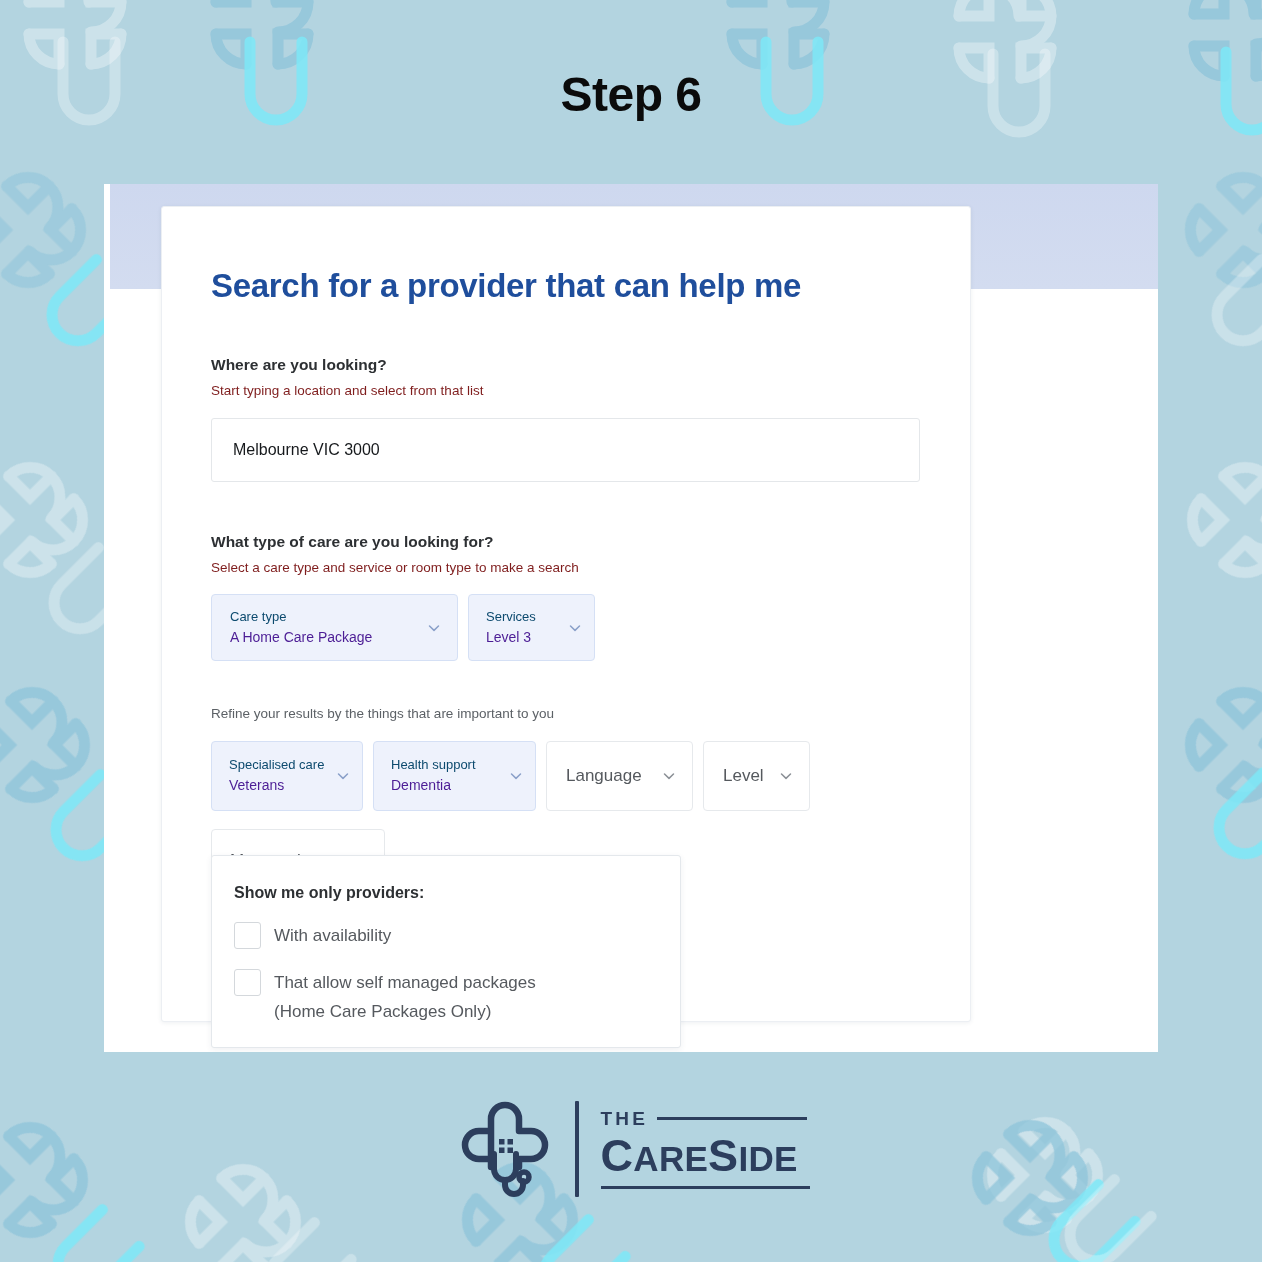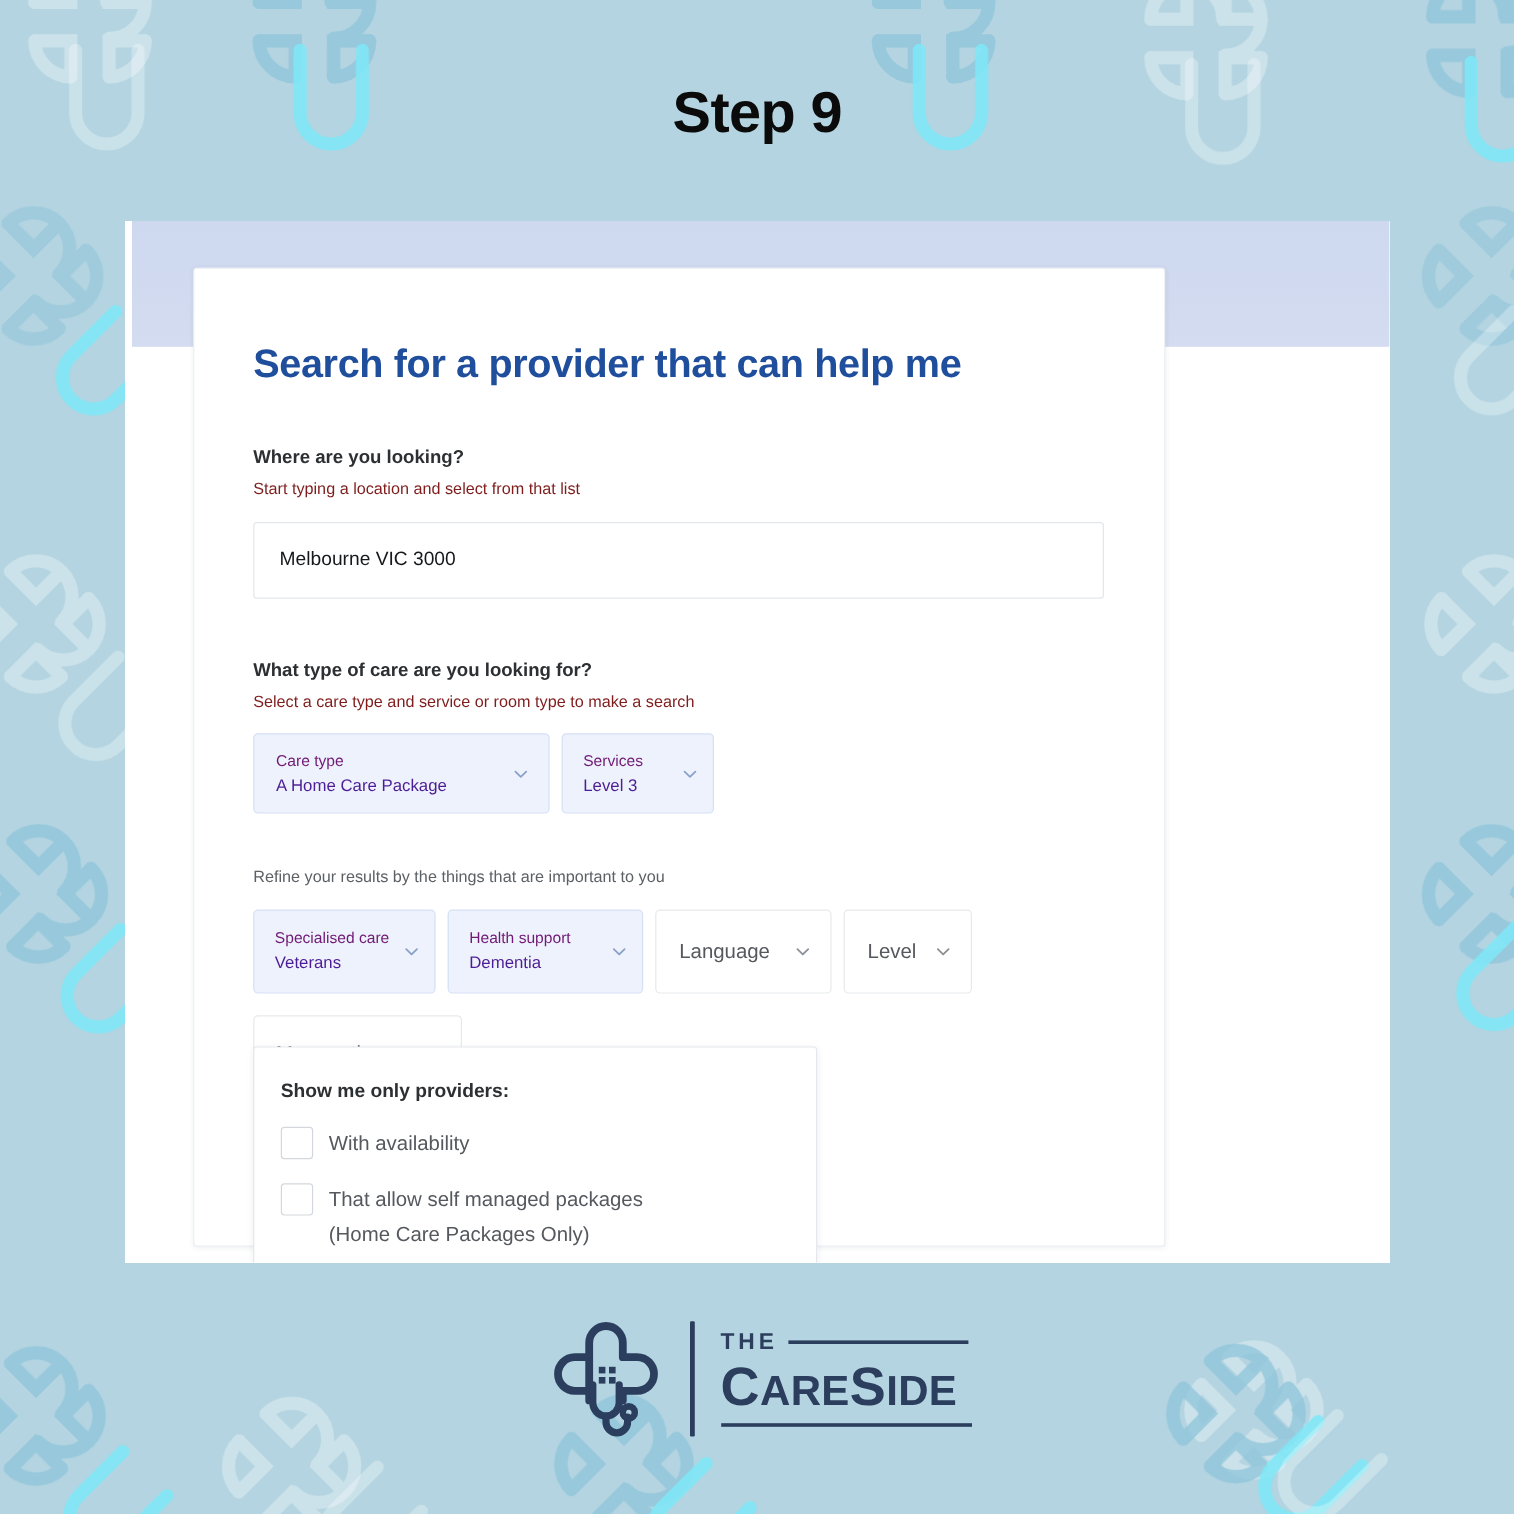--- a/index.html
+++ b/index.html
@@ -47,21 +47,20 @@
   
   .search-card {
     position: absolute;
     left: 57px; top: 22px;
     width: 810px; height: 816px;
     background: #ffffff;
     border: 1px solid #eceff3;
     border-radius: 3px;
     box-shadow: 0 1px 4px rgba(40,60,90,0.08);
     overflow: visible;
-    margin-top: 17px;
   }
 
   .card-inner { padding: 60px 49px 0 49px; position: relative; }
 
   h1.card-title {
     color: #1f4e9c;
     font-size: 33px;
     font-weight: 700;
     letter-spacing: -0.3px;
     line-height: 1.15;
@@ -106,21 +105,21 @@
     border: 1px solid #e6e9ec;
     position: relative;
   }
   .chip.filled {
     background: #eef2fc;
     border: 1px solid #d5e0f5;
   }
   .chip-texts { display: flex; flex-direction: column; }
   .chip-sub {
     font-size: 13px;
-    color: #701a75;
+    color: #0c4a6e;
     line-height: 1.25;
   }
   .chip-val {
     font-size: 14px;
     color: #4c1d95;
     line-height: 1.3;
     margin-top: 3px;
     white-space: nowrap;
   }
   .chip-plain-label {
@@ -284,21 +283,21 @@
   <g stroke="#ffffff" opacity="0.30">
     <use href="#hook" transform="translate(75,80)"></use>
     <use href="#hook" transform="translate(1005,92)"></use>
     <use href="#hook" transform="translate(80,583) rotate(45)"></use>
     <use href="#hook" transform="translate(1243,295) rotate(45)"></use>
     <use href="#hook" transform="translate(296,1258) rotate(45)"></use>
     <use href="#hook" transform="translate(1096,1215) rotate(45)"></use>
   </g>
 </svg>
 
-<div class="step-title">Step 9</div>
+<div class="step-title">Step 6</div>
 
 <div class="site-frame">
   <div class="lavender-band"></div>
 
   <div class="search-card">
     <div class="card-inner">
 
       <h1 class="card-title">Search for a provider that can help me</h1>
 
       <div class="field-block">

